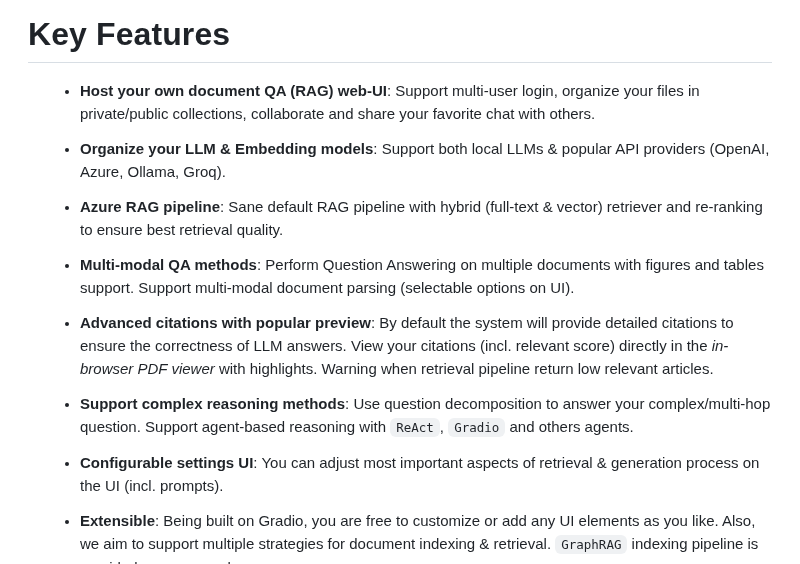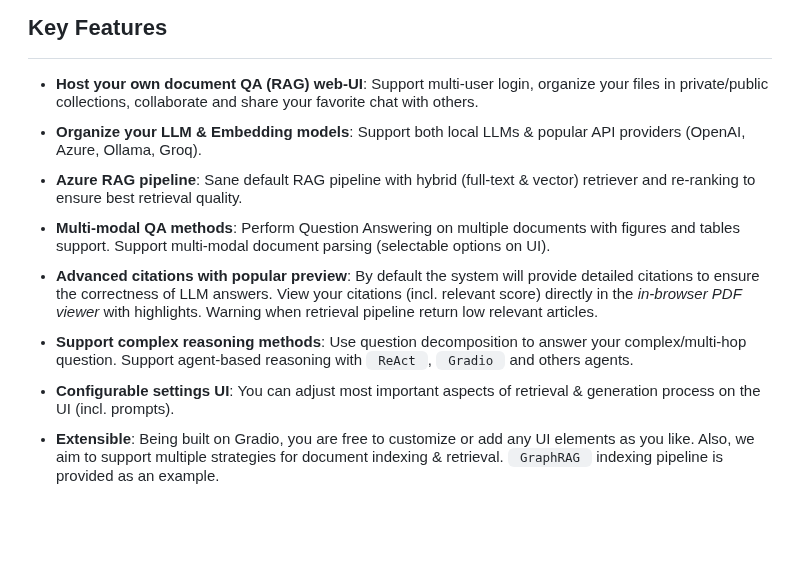--- a/index.html
+++ b/index.html
@@ -10,49 +10,50 @@
     color: #1f2328;
     -webkit-font-smoothing: antialiased;
   }
   .page {
     width: 800px;
     min-height: 564px;
     padding: 14px 28px 20px 28px;
     background: #ffffff;
   }
   h2.section-heading {
-    font-size: 22px;
+    font-size: 32px;
     font-weight: 600;
     line-height: 1.25;
-    padding-bottom: 16px;
+    padding-bottom: 8px;
     border-bottom: 1px solid #d8dee4;
     margin-bottom: 16px;
     letter-spacing: 0.1px;
   }
   ul.feature-list {
     margin: 0;
     padding-left: 28px;
     list-style: disc outside;
     max-width: 744px;
   }
   ul.feature-list li {
     font-size: 15px;
-    line-height: 18px;
+    line-height: 23px;
     margin-bottom: 12px;
+    margin-left: 24px;
   }
   ul.feature-list li:last-child { margin-bottom: 0; }
   ul.feature-list li::marker { color: #1f2328; font-size: 13px; }
   li strong { font-weight: 700; }
   li em { font-style: italic; }
   li code {
     font-family: "DejaVu Sans Mono", "Liberation Mono", monospace;
     font-size: 12.5px;
     background: #eff1f3;
     border-radius: 6px;
-    padding: 2px 12px;
+    padding: 2px 6px;
     white-space: nowrap;
     color: #1f2328;
   }
 </style>
 </head>
 <body>
 
 <div class="page">
   <h2 class="section-heading">Key Features</h2>
 

